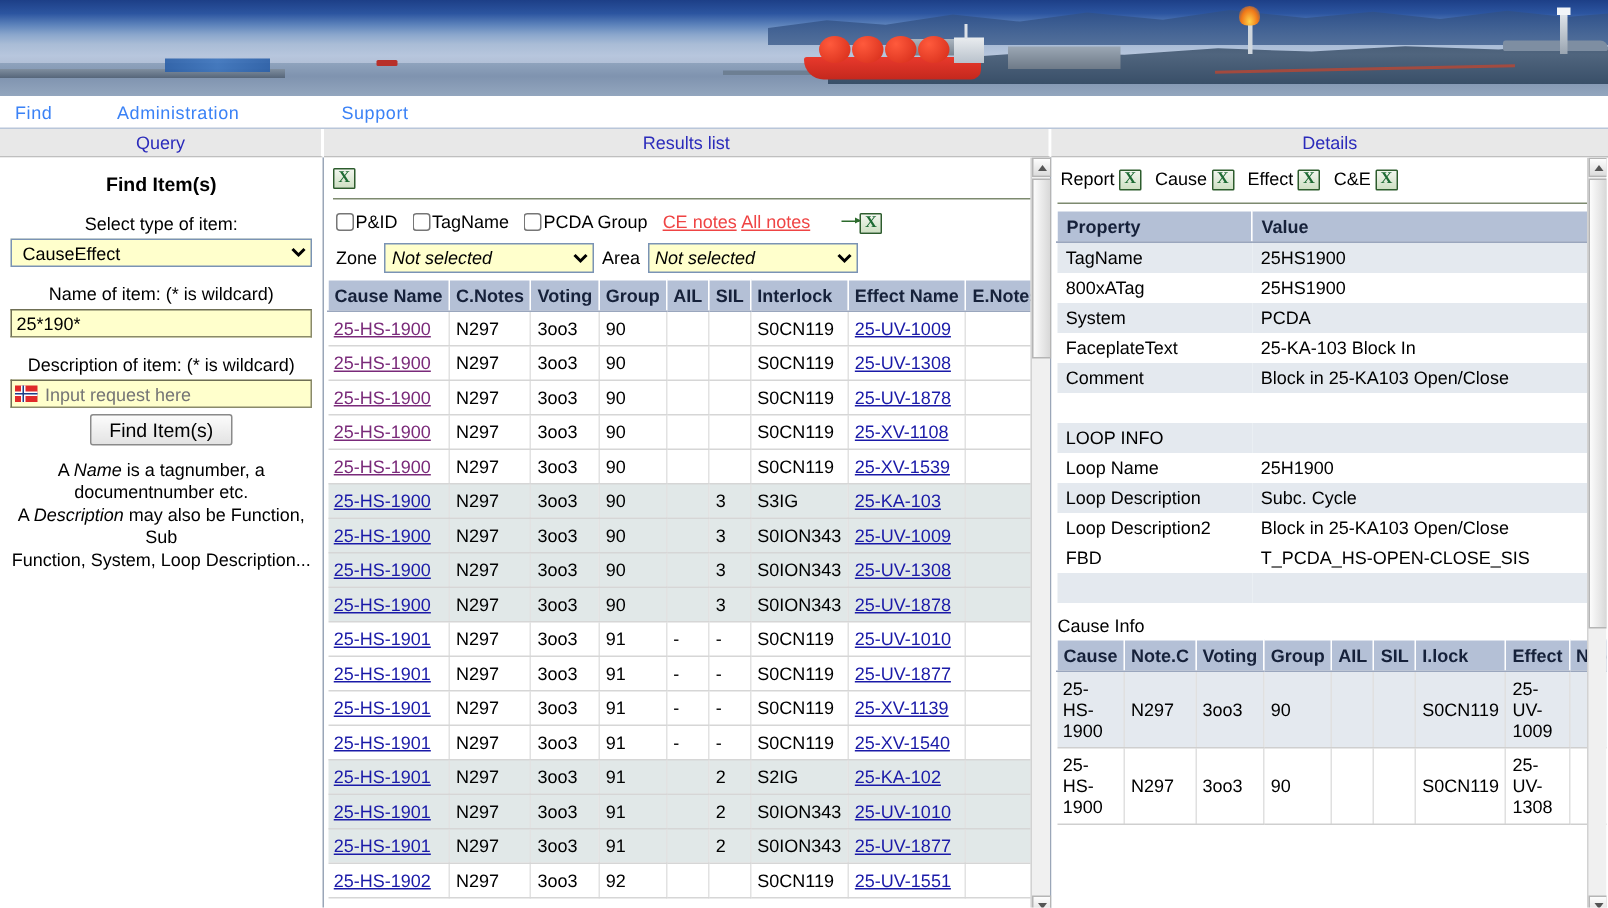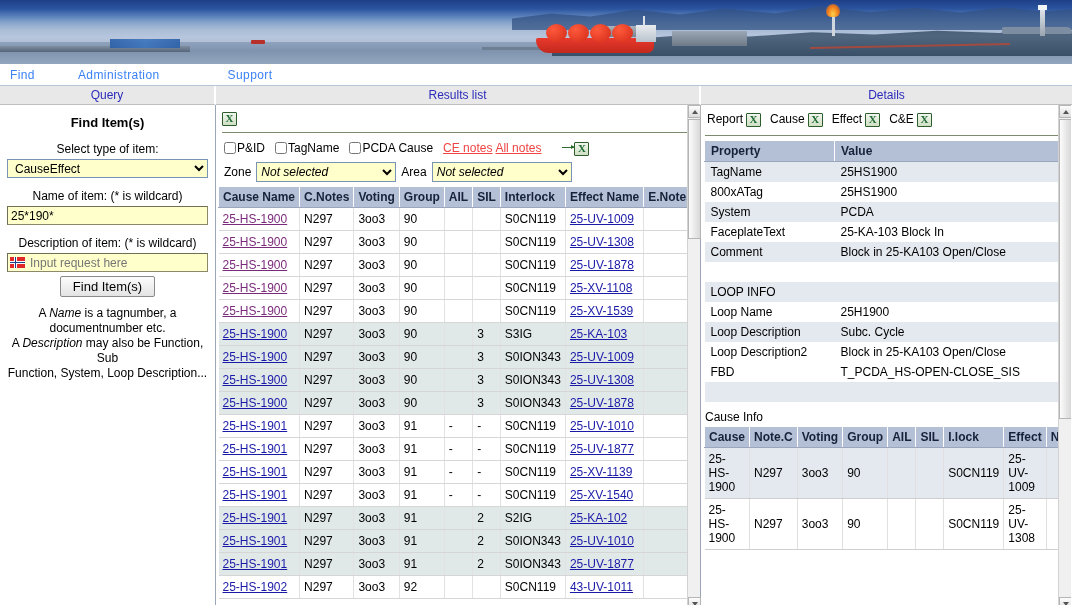--- a/index.html
+++ b/index.html
@@ -399,21 +399,21 @@
     <div class="hr-green"></div>
 
     <div class="filters">
       <label>
         <input type="checkbox" style=""><span>P&amp;ID</span>
       </label>
       <label>
         <input type="checkbox" style=""><span>TagName</span>
       </label>
       <label>
-        <input type="checkbox" style=""><span>PCDA Cause</span>
+        <input type="checkbox" style=""><span>PCDA Group</span>
       </label>
       <a href="#">CE notes</a>
       <a href="#">All notes</a>
       <span class="arrow-xls">
         <span class="arr"></span><span class="xls-icon"></span>
       </span>
     </div>
 
     <div class="zonebar">
       <span>Zone</span>
@@ -618,21 +618,21 @@
             <td class="col-enotes"></td>
           </tr>
           <tr>
             <td class="col-cause"><a href="#">25-HS-1902</a></td>
             <td class="col-cnotes">N297</td>
             <td class="col-voting">3oo3</td>
             <td class="col-group">92</td>
             <td class="col-ail"></td>
             <td class="col-sil"></td>
             <td class="col-ilock">S0CN119</td>
-            <td class="col-effect"><a href="#">43-UV-1011</a></td>
+            <td class="col-effect"><a href="#">25-UV-1551</a></td>
             <td class="col-enotes"></td>
           </tr>
         </tbody>
     </table>
 
     <div id="res-scroll">
       <div class="sb-up">
           <div class="tri tri-up"></div>
         </div>
       <div class="sb-thumb"></div>

